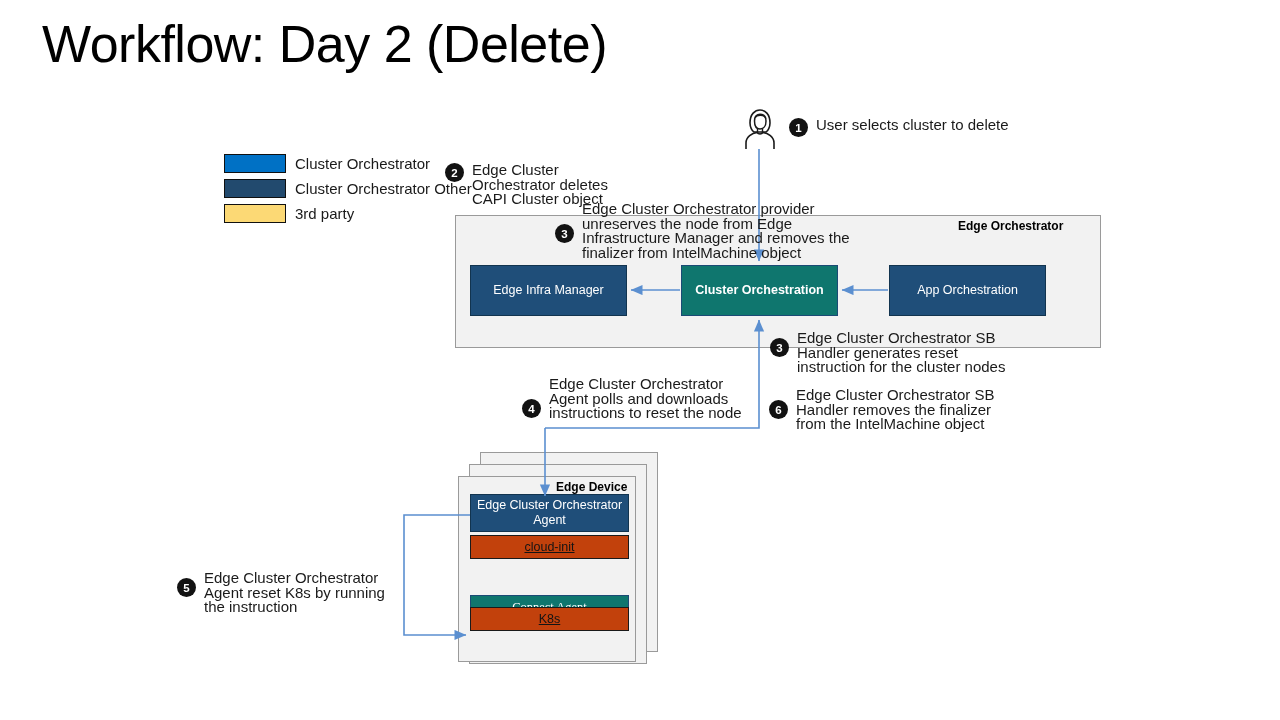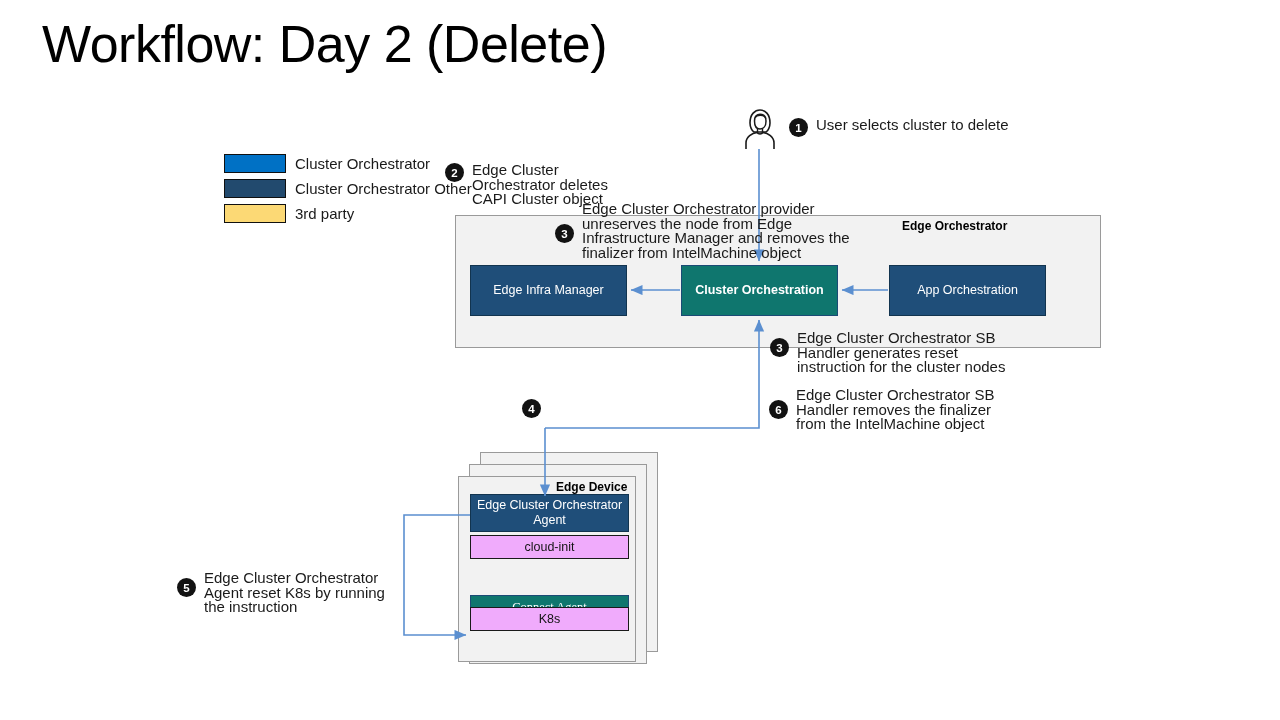--- a/index.html
+++ b/index.html
@@ -37,21 +37,21 @@
 
   
   .node{
     position:absolute;box-sizing:border-box;
     display:flex;align-items:center;justify-content:center;
     text-align:center;color:#fff;border:1px solid #84cc16;
     font-size:12.5px;line-height:15px;
   }
   .node.navy{background:#1F4E79;border-color:#12344f;}
   .node.blue{background:#0f766e;border-color:#1b4a75;}
-  .node.yellow{background:#f0abfc;border-color:#1a1a1a;color:#141414;}
+  .node.yellow{background:#c2410c;border-color:#1a1a1a;color:#141414;text-decoration:underline;}
   .node.bold{font-weight:bold;}
 
   
   .callout{position:absolute;display:flex;align-items:flex-start;}
   .badge{
     width:19px;height:19px;border-radius:50%;background:#121212;color:#fff;
     font-size:11.5px;font-weight:bold;display:flex;align-items:center;justify-content:center;
     flex:0 0 auto;
   }
   .callout-text{
@@ -94,21 +94,21 @@
 
       <path d="M17,10.5 C19,7.5 26,7 28,11.5" fill="none" stroke="#1a1a1a" stroke-width="1.4"></path>
 
       <path d="M19.5,21.5 L19.5,25.5 M24.5,21.5 L24.5,25.5" stroke="#1a1a1a" stroke-width="1.4" fill="none"></path>
 
       <path d="M8,42 L8,36 C8,30 14,26 19,25.5 C20.4,27.4 23.6,27.4 25,25.5 C30,26 36,30 36,36 L36,42" fill="none" stroke="#1a1a1a" stroke-width="1.6"></path>
     </svg>
   </div>
 
   <div class="panel" style="left:455px;top:215px;width:646px;height:133px;"></div>
-  <div class="panel-title" style="left:902px;top:219px;">Edge Orchestrator</div>
+  <div class="panel-title" style="left:958px;top:219px;">Edge Orchestrator</div>
 
   <div class="node navy" style="left:470px;top:265px;width:157px;height:51px;">Edge Infra Manager</div>
 
   <div class="node blue bold" style="left:681px;top:265px;width:157px;height:51px;">Cluster Orchestration</div>
 
   <div class="node navy" style="left:889px;top:265px;width:157px;height:51px;">App Orchestration</div>
 
   <div class="panel" style="left:480px;top:452px;width:178px;height:200px;"></div>
   <div class="panel" style="left:469px;top:464px;width:178px;height:200px;"></div>
   <div class="panel" style="left:458px;top:476px;width:178px;height:186px;"></div>
@@ -156,20 +156,21 @@
     <div class="callout-text" style="margin-left:8px;">Edge  Cluster Orchestrator  provider unreserves the node from  Edge Infrastructure Manager  and removes the finalizer from IntelMachine object</div>
   </div>
 
   <div class="callout" style="left:770px;top:331px;width:255px;">
     <div class="badge" style="margin-top:7px;">3</div>
     <div class="callout-text">Edge Cluster Orchestrator SB Handler generates reset instruction for the cluster nodes</div>
   </div>
 
   <div class="callout" style="left:522px;top:377px;width:228px;">
     <div class="badge" style="margin-top:22px;">4</div>
+    <div class="callout-text">Edge Cluster Orchestrator  Agent polls and downloads instructions to reset the node</div>
   </div>
 
   <div class="callout" style="left:769px;top:388px;width:232px;">
     <div class="badge" style="margin-top:12px;">6</div>
     <div class="callout-text">Edge  Cluster Orchestrator SB Handler removes the finalizer from the IntelMachine object</div>
   </div>
 
   <div class="callout" style="left:177px;top:571px;width:228px;">
     <div class="badge" style="margin-top:7px;">5</div>
     <div class="callout-text">Edge Cluster Orchestrator Agent reset K8s by running the instruction</div>

